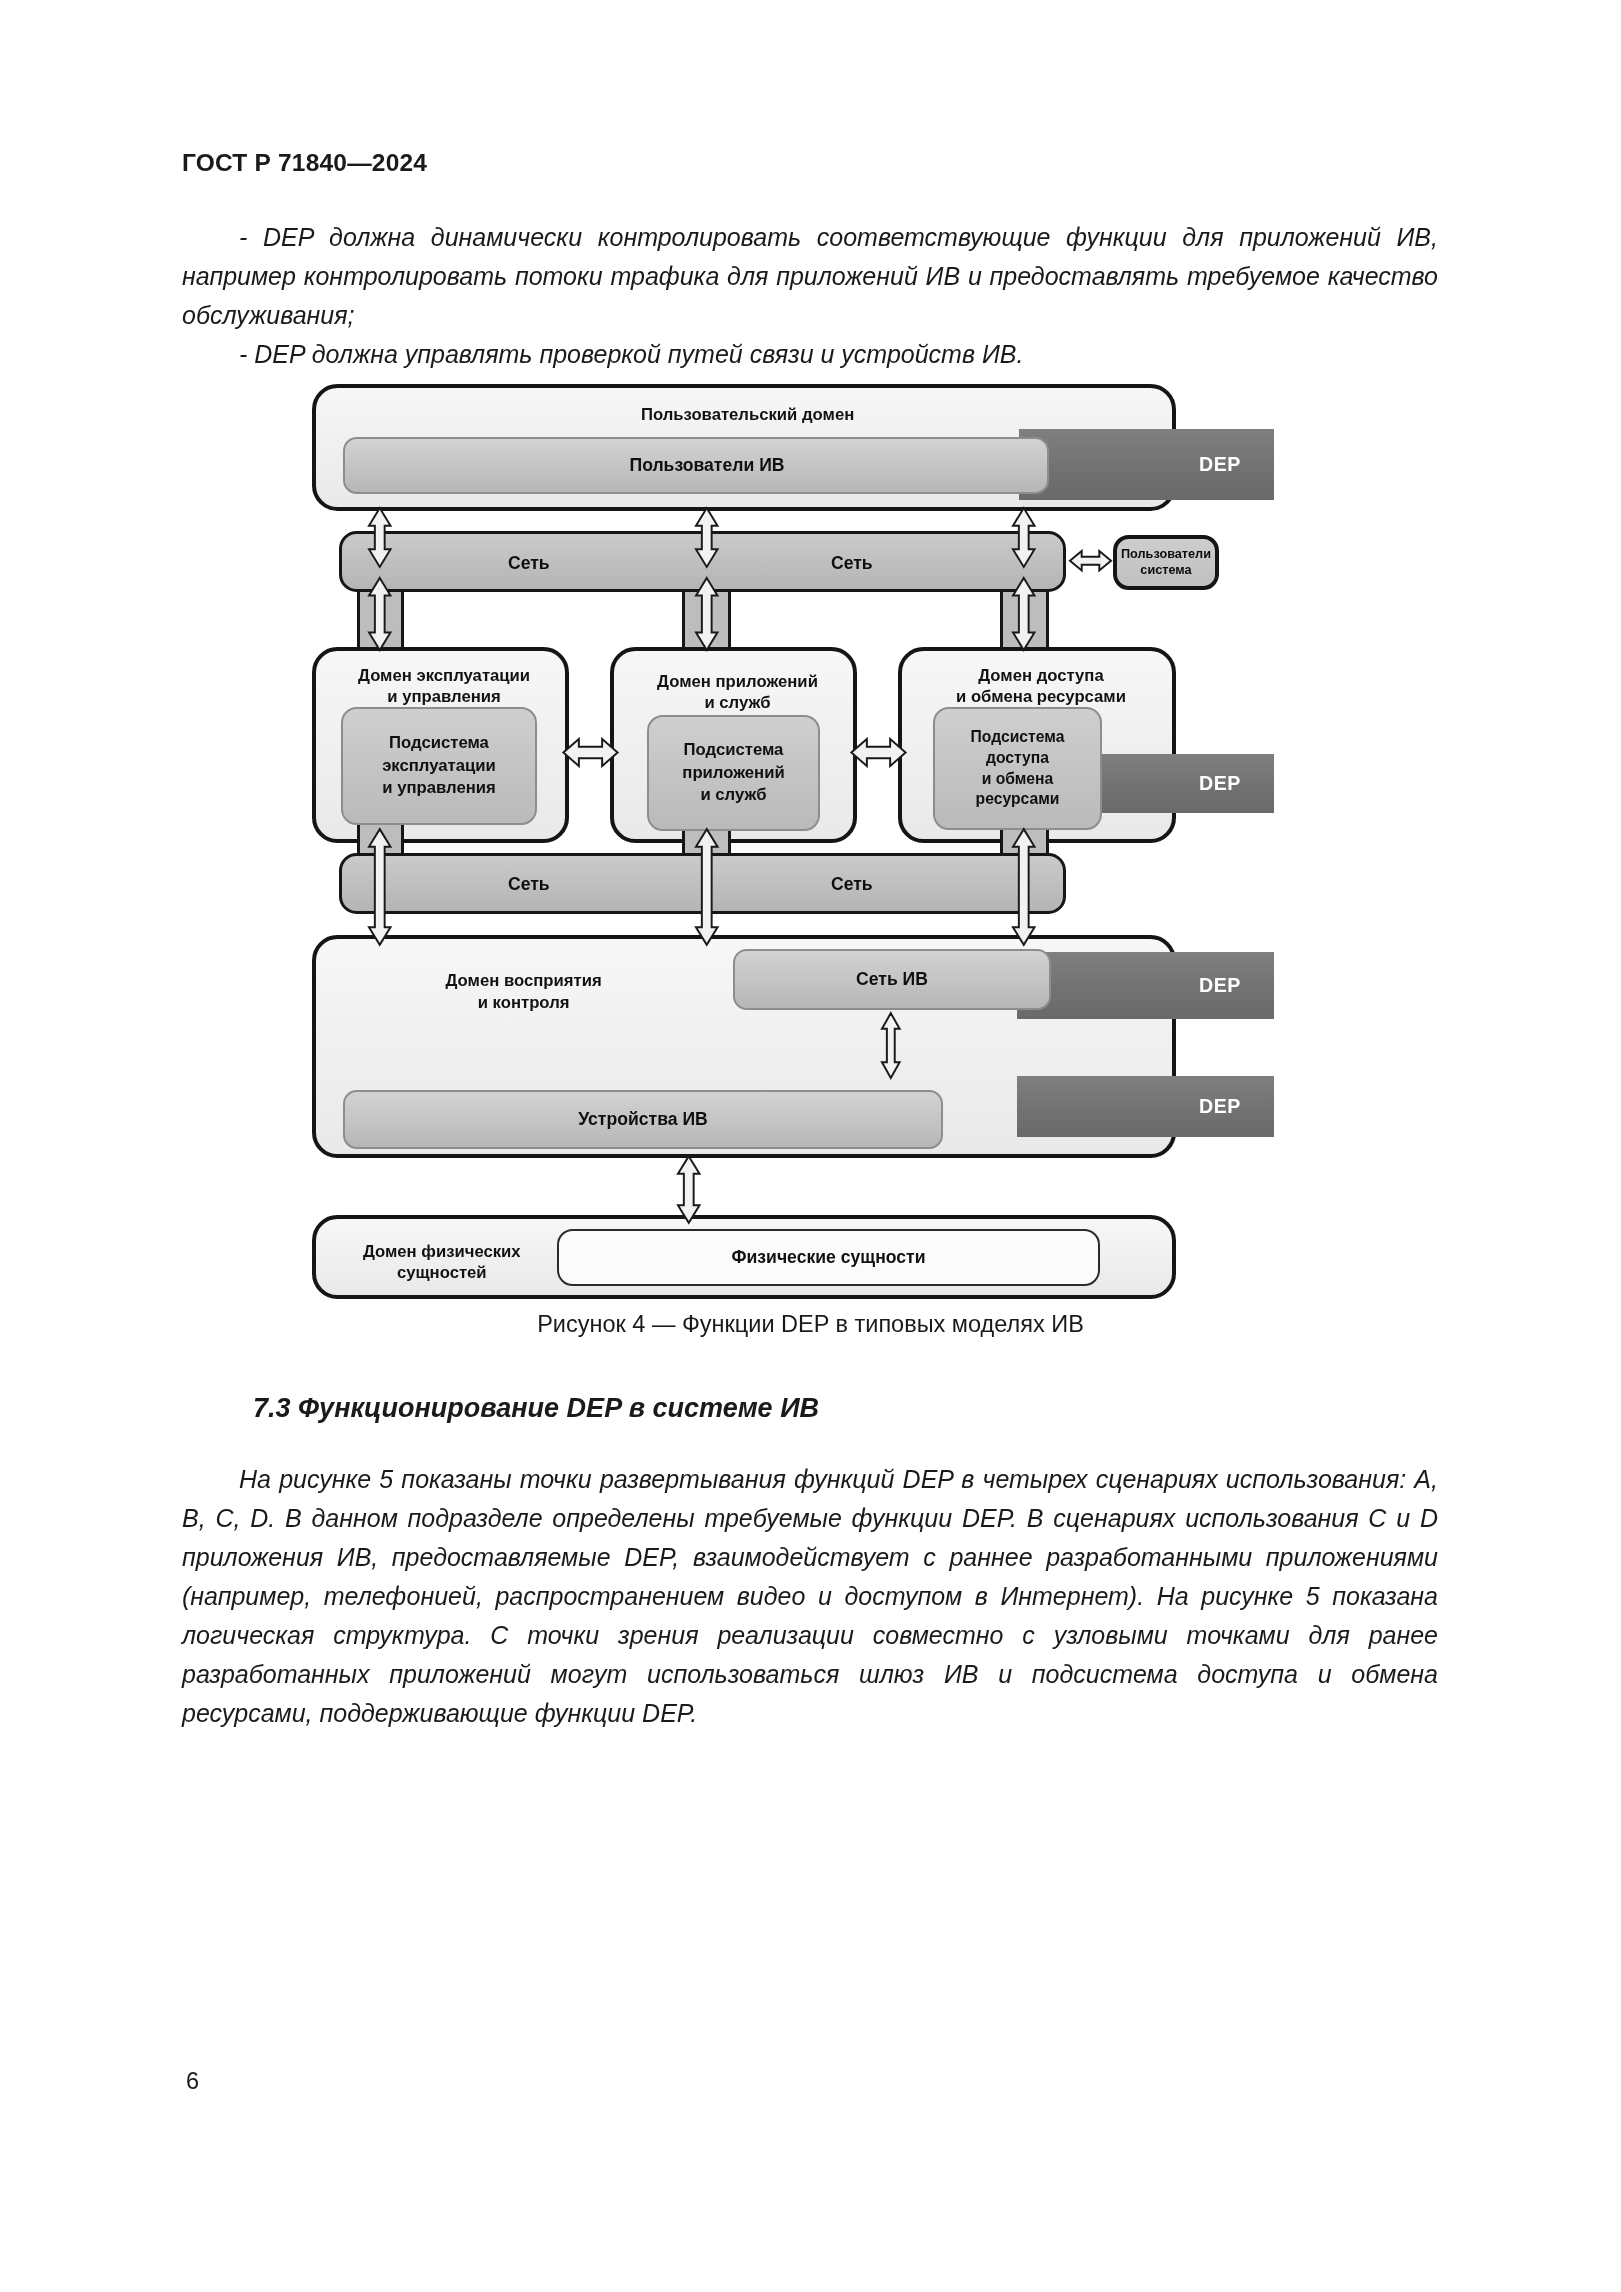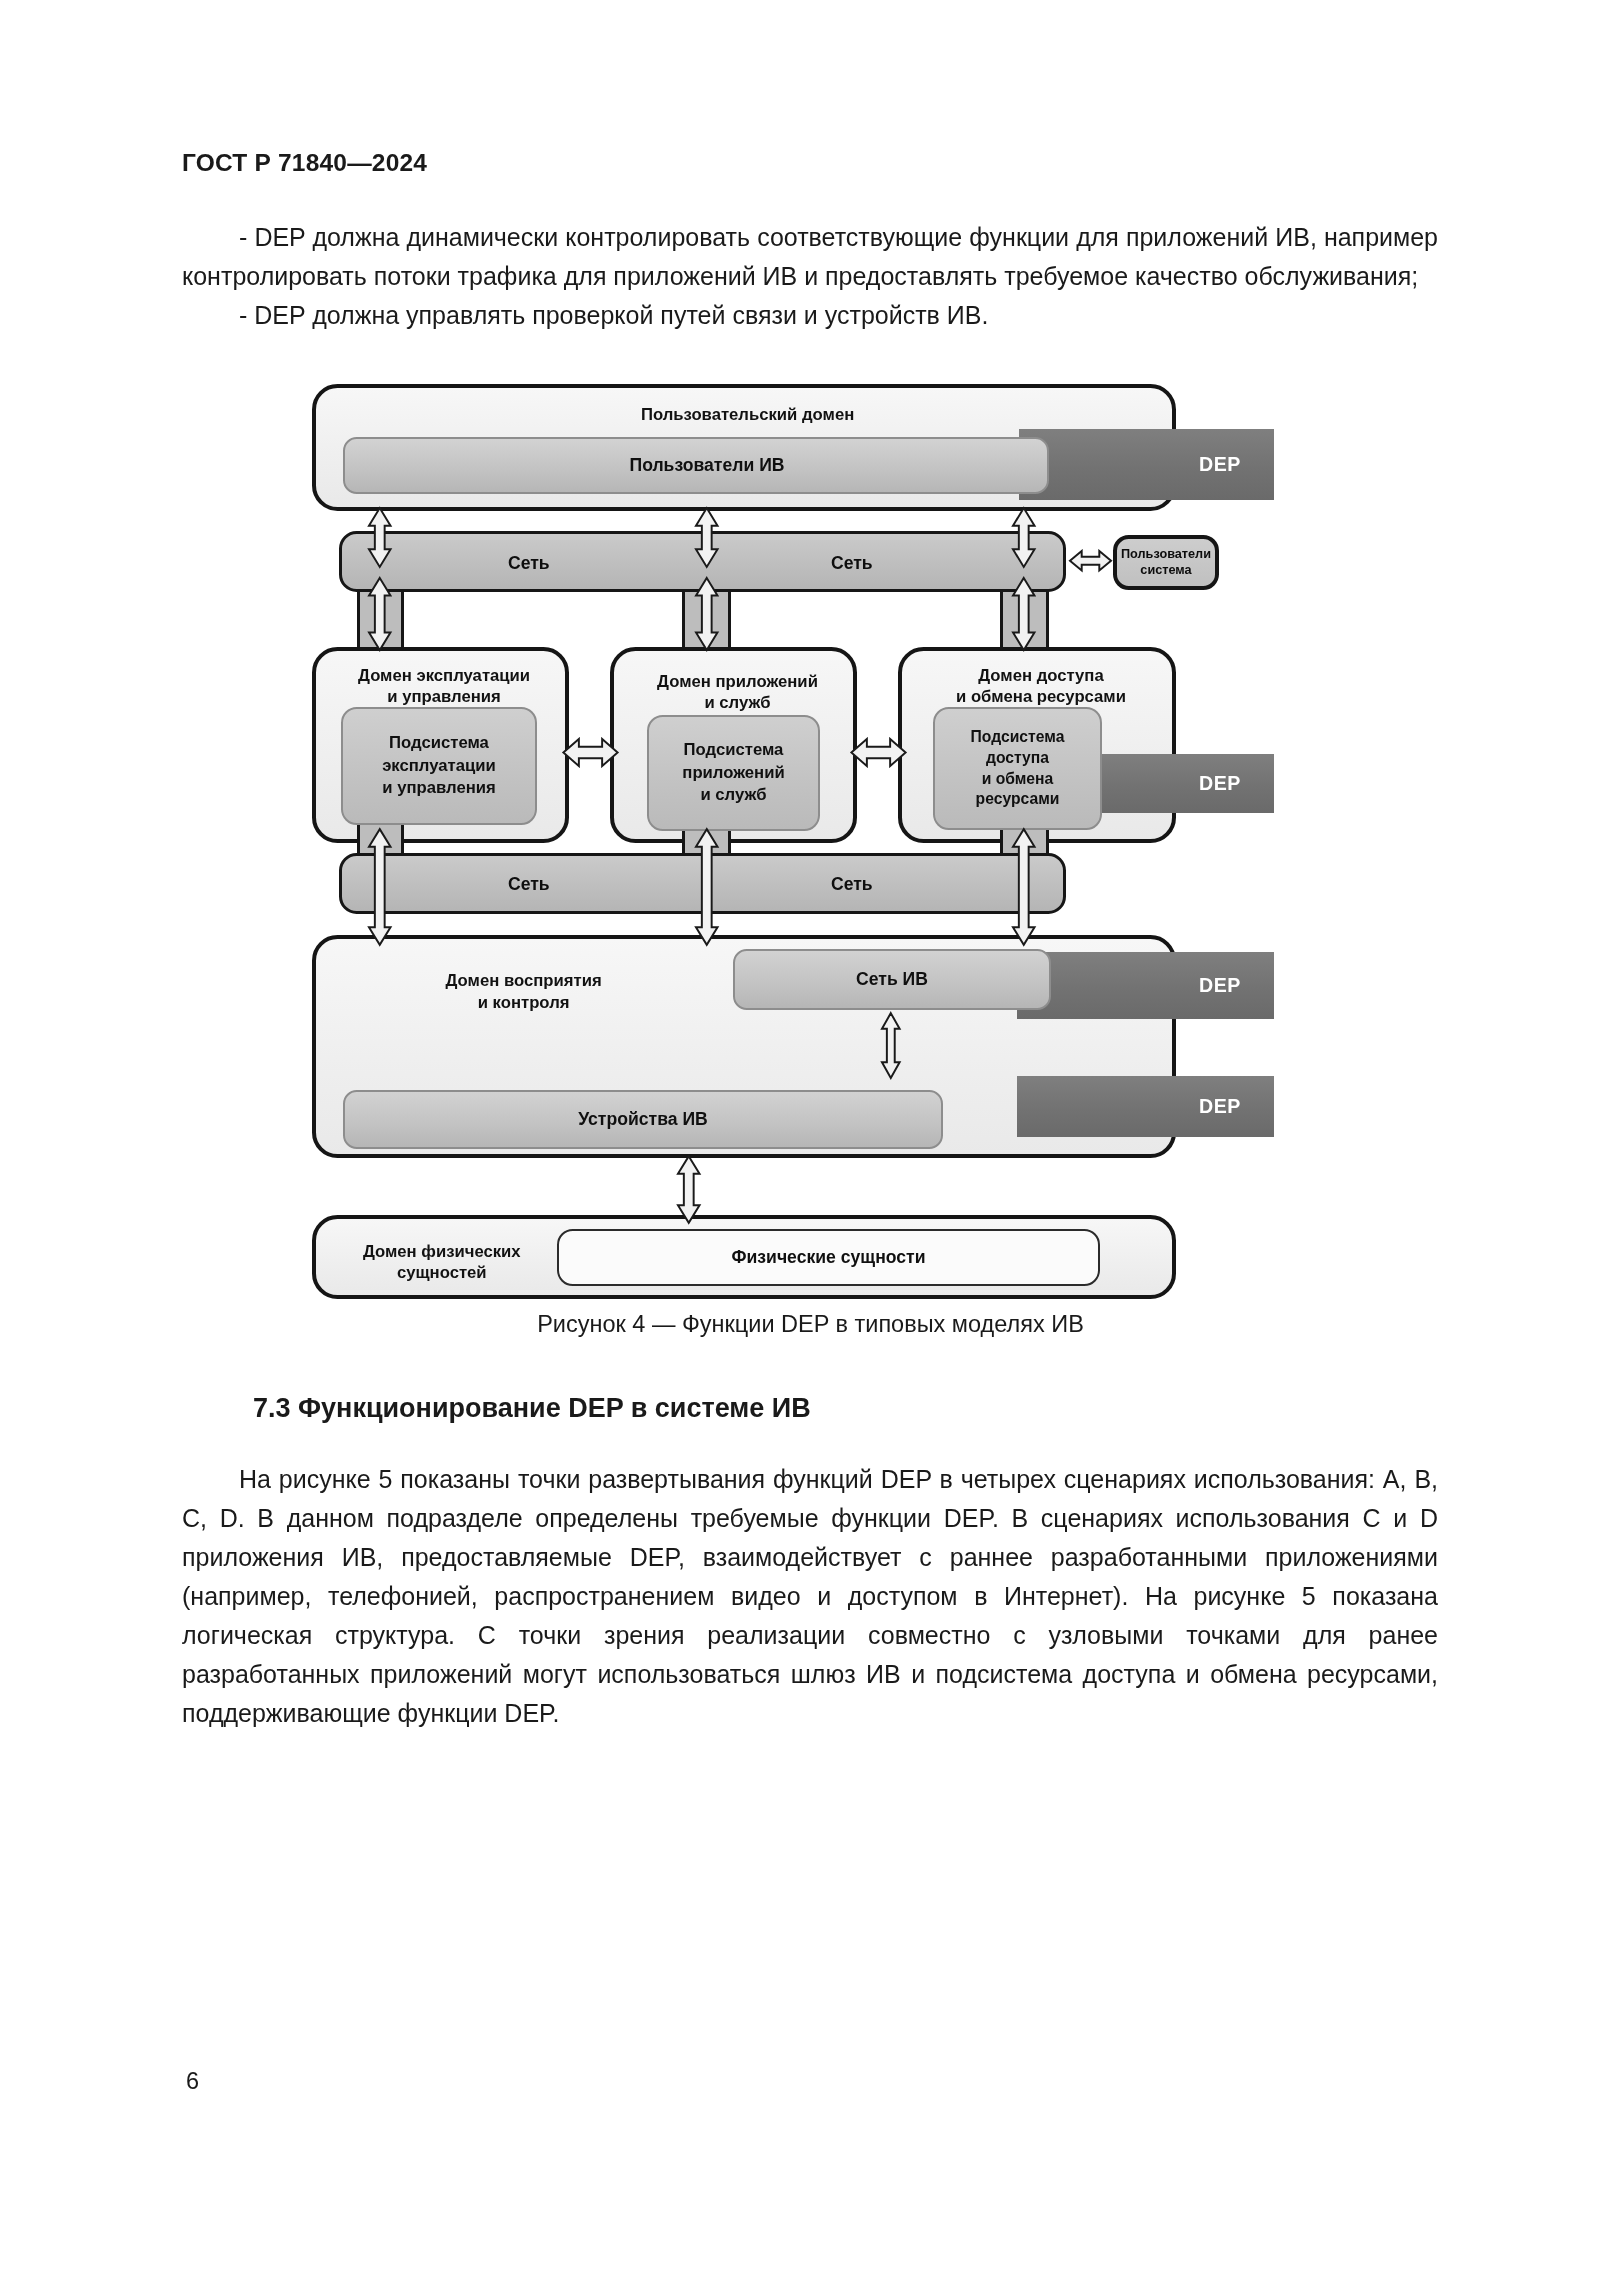--- a/index.html
+++ b/index.html
@@ -30,20 +30,21 @@
     font-weight: bold;
     letter-spacing: 0.2px;
     white-space: nowrap;
   }
 
   
   .body-col {
     position: absolute;
     left: 182px;
     width: 1256px;
+    font-style: italic;
   }
   .para {
     font-size: 25px;
     line-height: 39px;
     text-align: justify;
     text-justify: inter-word;
     margin: 0;
   }
   .para.indent { text-indent: 57px; }
   .para.nojust { text-align: left; }

